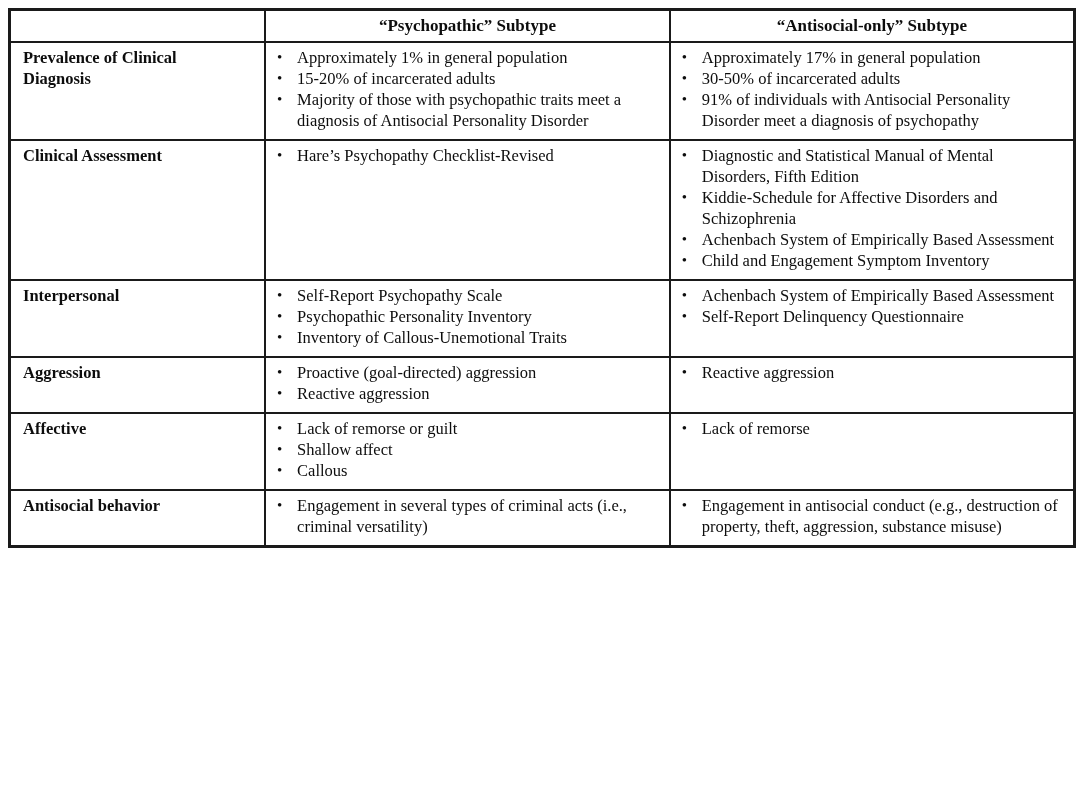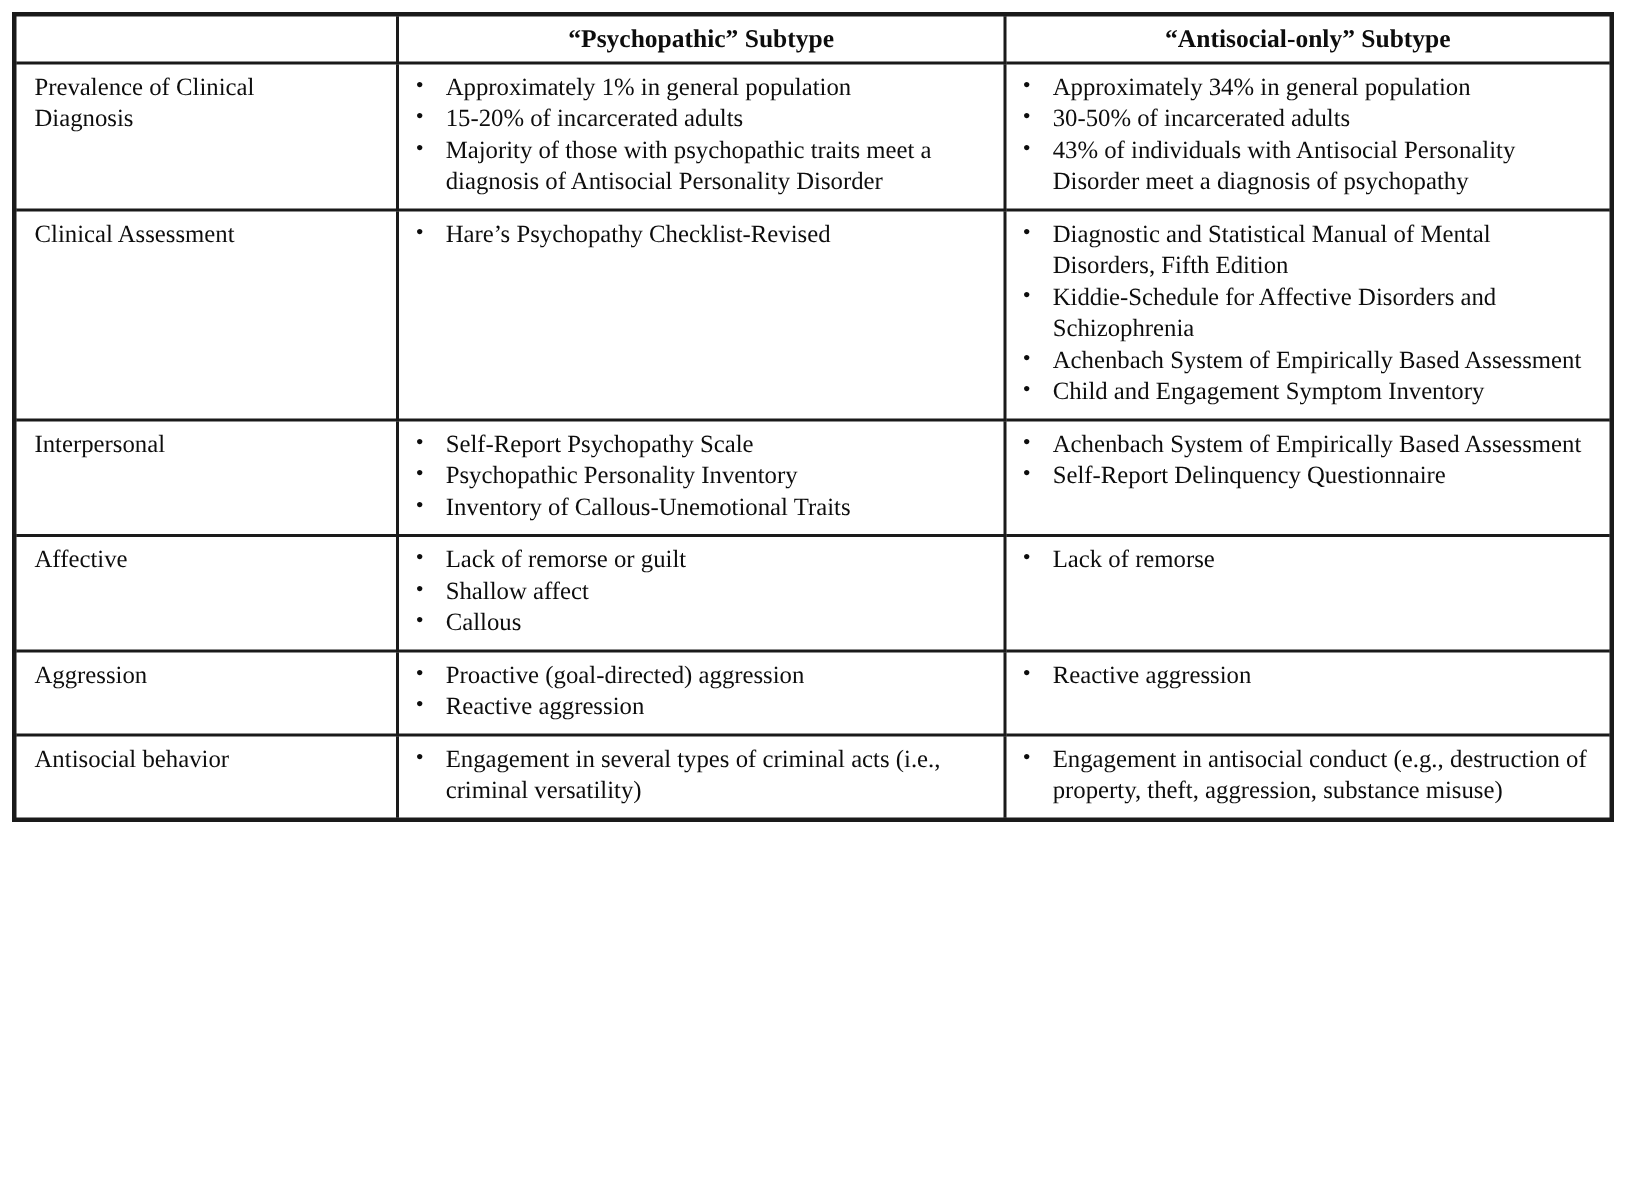--- a/index.html
+++ b/index.html
@@ -29,21 +29,21 @@
     border: 2px solid #1a1a1a;
     font-weight: bold;
     font-size: 17px;
     line-height: 21px;
     text-align: center;
     vertical-align: middle;
     padding: 4px 4px 5px 4px;
   }
   tbody th.row-label {
     border: 2px solid #1a1a1a;
-    font-weight: normal;
+    font-weight: bold;
     font-size: 16.5px;
     line-height: 21px;
     text-align: left;
     vertical-align: top;
     padding: 4px 30px 4px 12px;
   }
   tbody td {
     border: 2px solid #1a1a1a;
     vertical-align: top;
     font-size: 16.5px;
@@ -89,23 +89,23 @@
         <th class="row-label">Prevalence of Clinical Diagnosis</th>
         <td>
           <ul class="bullets">
             <li>Approximately 1% in general population</li>
             <li>15-20% of incarcerated adults</li>
             <li>Majority of those with psychopathic traits meet a diagnosis of Antisocial Personality Disorder</li>
           </ul>
         </td>
         <td>
           <ul class="bullets">
-            <li>Approximately 34% in general population</li>
+            <li>Approximately 17% in general population</li>
             <li>30-50% of incarcerated adults</li>
-            <li>43% of individuals with Antisocial Personality Disorder meet a diagnosis of psychopathy</li>
+            <li>91% of individuals with Antisocial Personality Disorder meet a diagnosis of psychopathy</li>
           </ul>
         </td>
       </tr>
       <tr>
         <th class="row-label">Clinical Assessment</th>
         <td>
           <ul class="bullets">
             <li>Hare’s Psychopathy Checklist-Revised</li>
           </ul>
         </td>
@@ -128,45 +128,45 @@
           </ul>
         </td>
         <td>
           <ul class="bullets">
             <li>Achenbach System of Empirically Based Assessment</li>
             <li>Self-Report Delinquency Questionnaire</li>
           </ul>
         </td>
       </tr>
       <tr>
+        <th class="row-label">Aggression</th>
+        <td>
+          <ul class="bullets">
+            <li>Proactive (goal-directed) aggression</li>
+            <li>Reactive aggression</li>
+          </ul>
+        </td>
+        <td>
+          <ul class="bullets">
+            <li>Reactive aggression</li>
+          </ul>
+        </td>
+      </tr>
+      <tr>
         <th class="row-label">Affective</th>
         <td>
           <ul class="bullets">
             <li>Lack of remorse or guilt</li>
             <li>Shallow affect</li>
             <li>Callous</li>
           </ul>
         </td>
         <td>
           <ul class="bullets">
             <li>Lack of remorse</li>
-          </ul>
-        </td>
-      </tr>
-      <tr>
-        <th class="row-label">Aggression</th>
-        <td>
-          <ul class="bullets">
-            <li>Proactive (goal-directed) aggression</li>
-            <li>Reactive aggression</li>
-          </ul>
-        </td>
-        <td>
-          <ul class="bullets">
-            <li>Reactive aggression</li>
           </ul>
         </td>
       </tr>
       <tr>
         <th class="row-label">Antisocial behavior</th>
         <td>
           <ul class="bullets">
             <li>Engagement in several types of criminal acts (i.e., criminal versatility)</li>
           </ul>
         </td>

